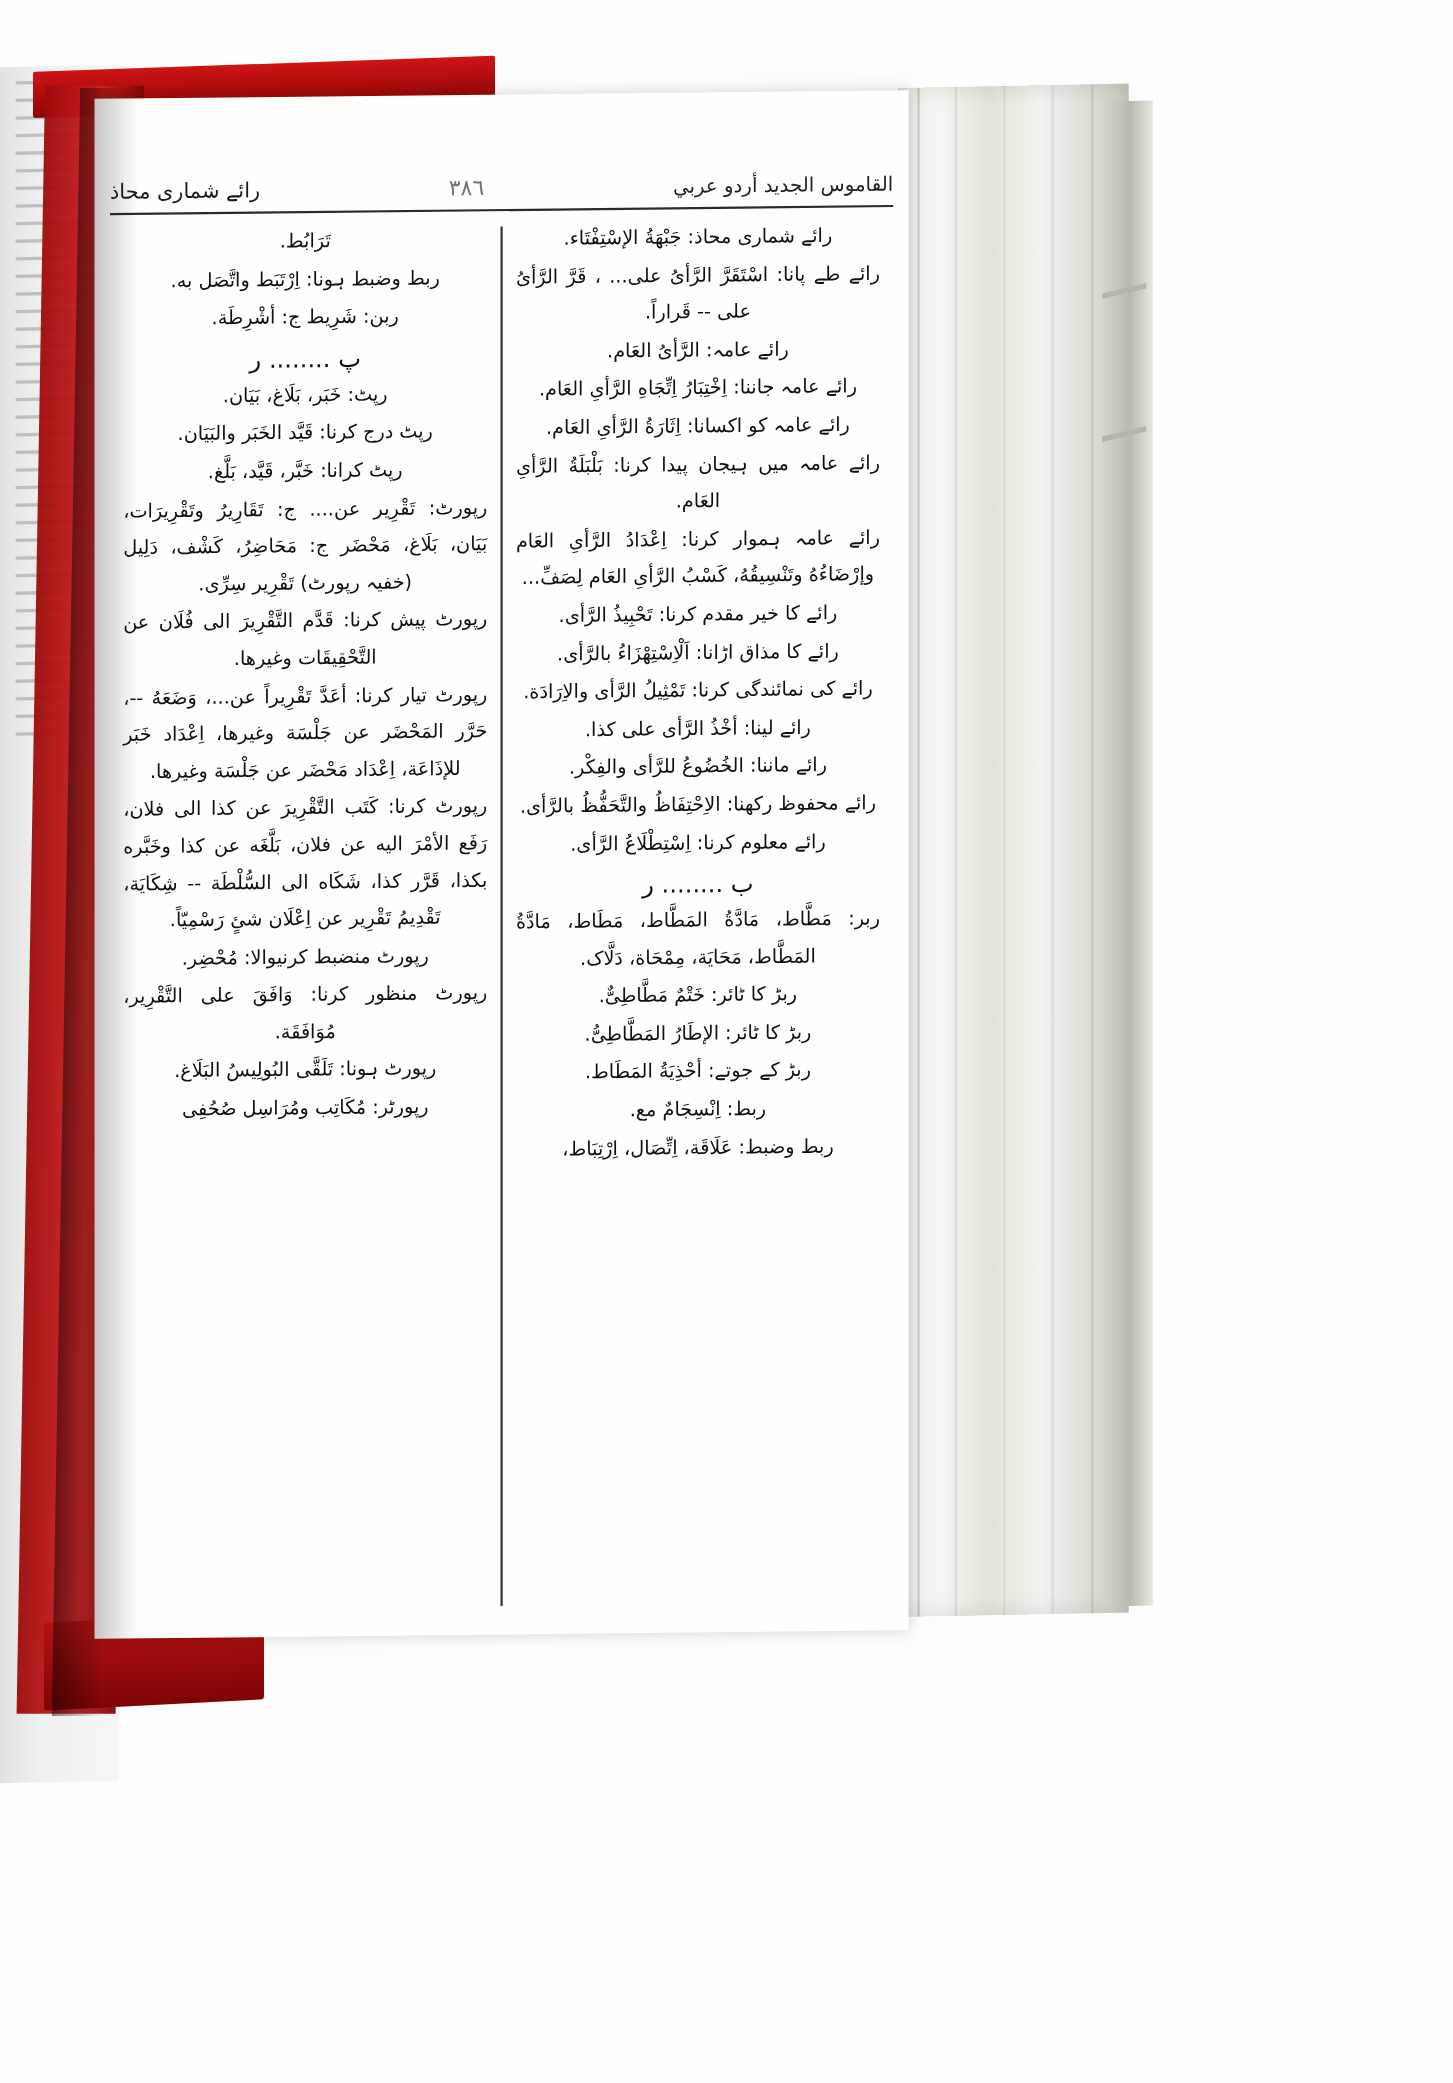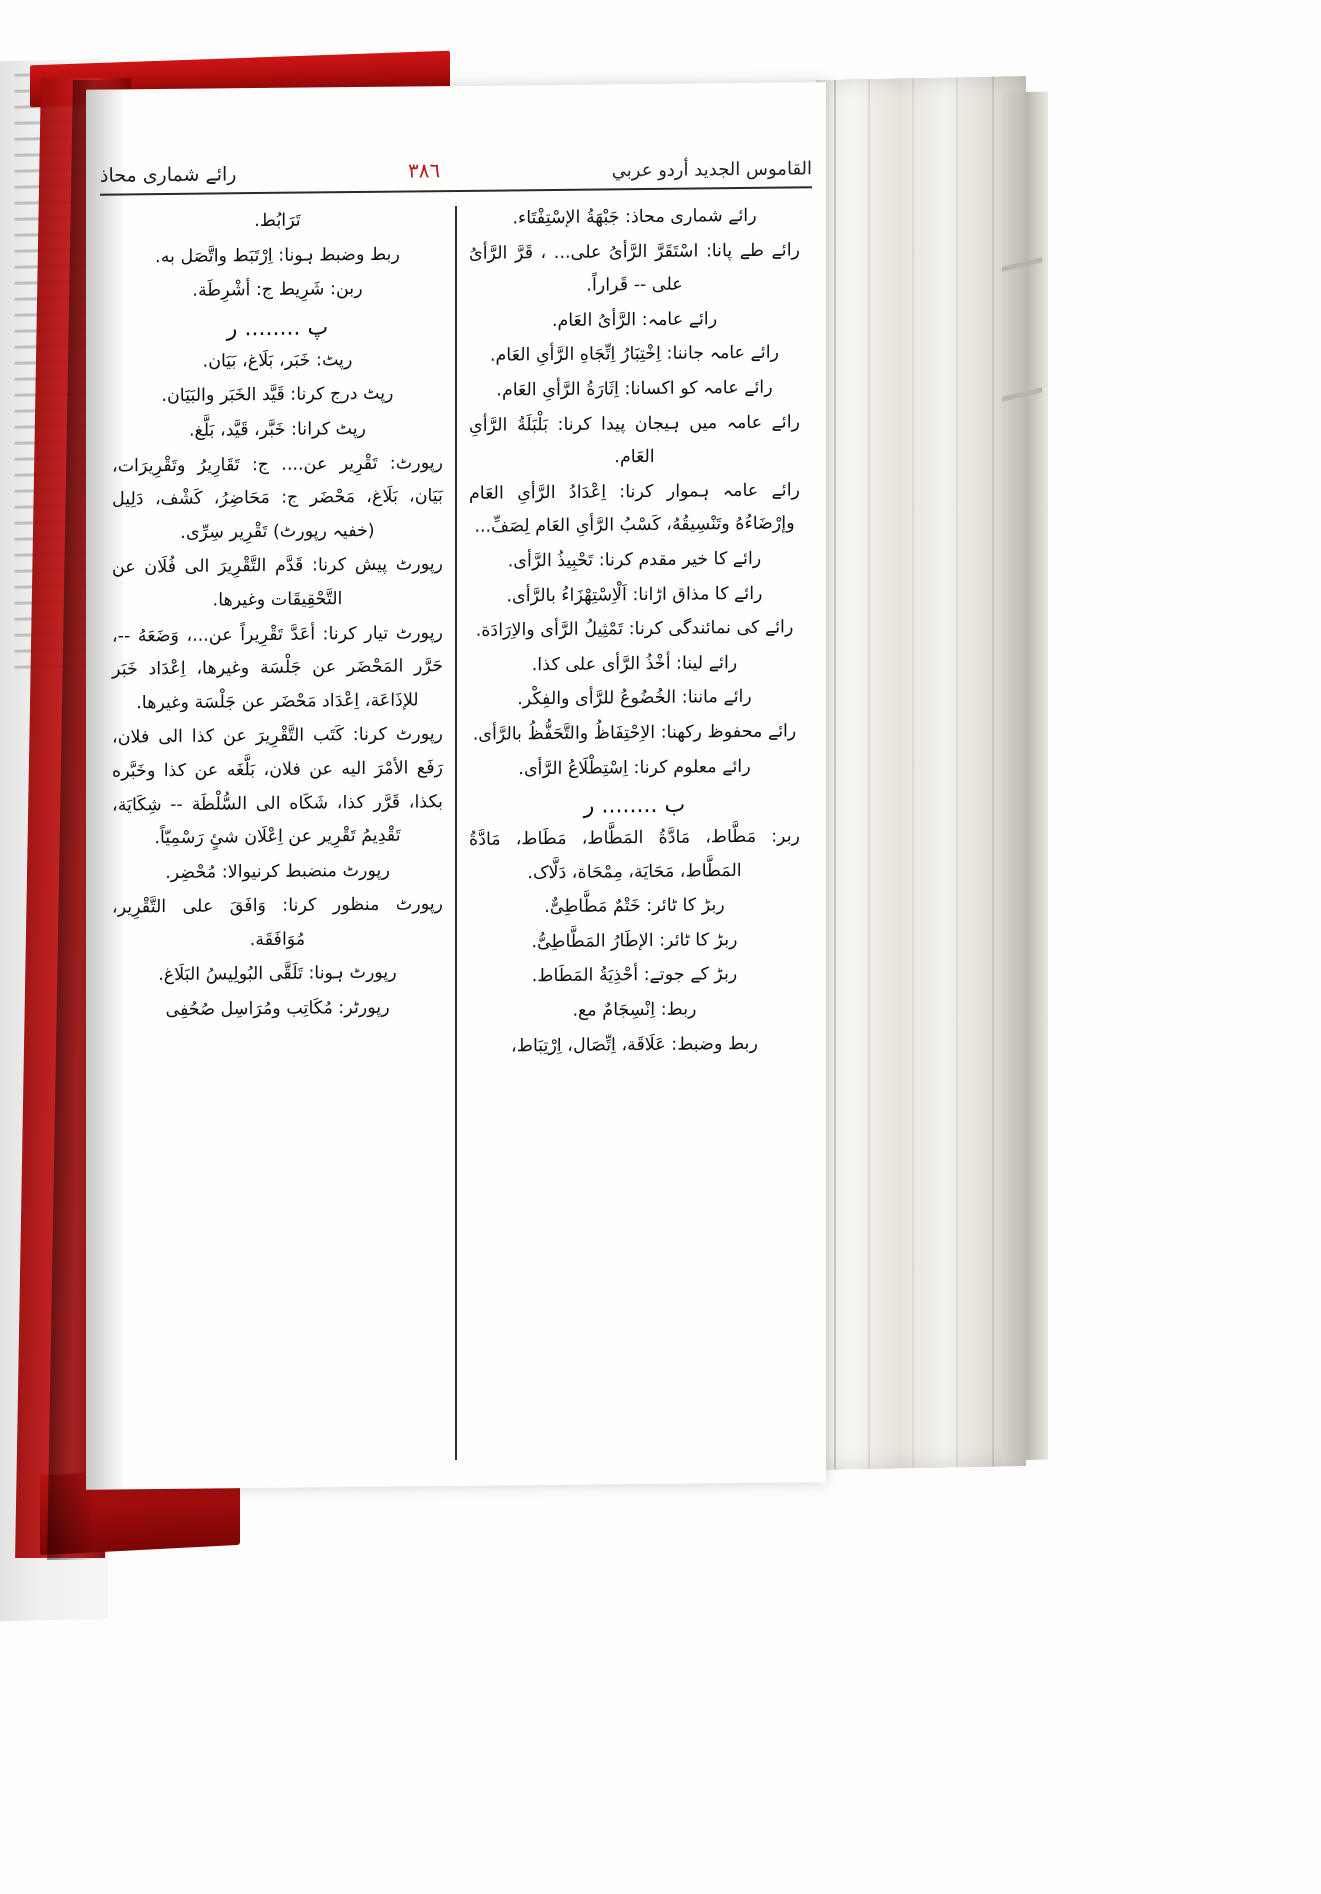--- a/index.html
+++ b/index.html
@@ -68,21 +68,21 @@
   .cover-notch{position:absolute;width:40px;height:5px;background:#b9b4ab;transform:skewY(-12deg);}
 
   
   .page-inner{position:absolute;inset:0;padding:0;direction:rtl;}
   .header{
     position:absolute;top:56px;left:14px;right:14px;height:40px;
     display:flex;align-items:flex-end;justify-content:space-between;
     direction:rtl;
   }
   .hdr-right{font-size:19px;color:#1b1b1b;letter-spacing:0;}
-  .hdr-mid{font-size:20px;color:#b91c1c;}
+  .hdr-mid{font-size:20px;color:#737373;}
   .hdr-left{font-size:18px;color:#222;}
   .rule{
     position:absolute;top:104px;left:14px;right:14px;height:2px;background:#2a2a2a;
   }
   .columns{
     position:absolute;top:116px;left:16px;right:16px;bottom:22px;
     display:flex;direction:rtl;
   }
   .col{flex:1;padding:0 10px;}
   .divider{width:2px;background:#333;margin:4px 2px;}

